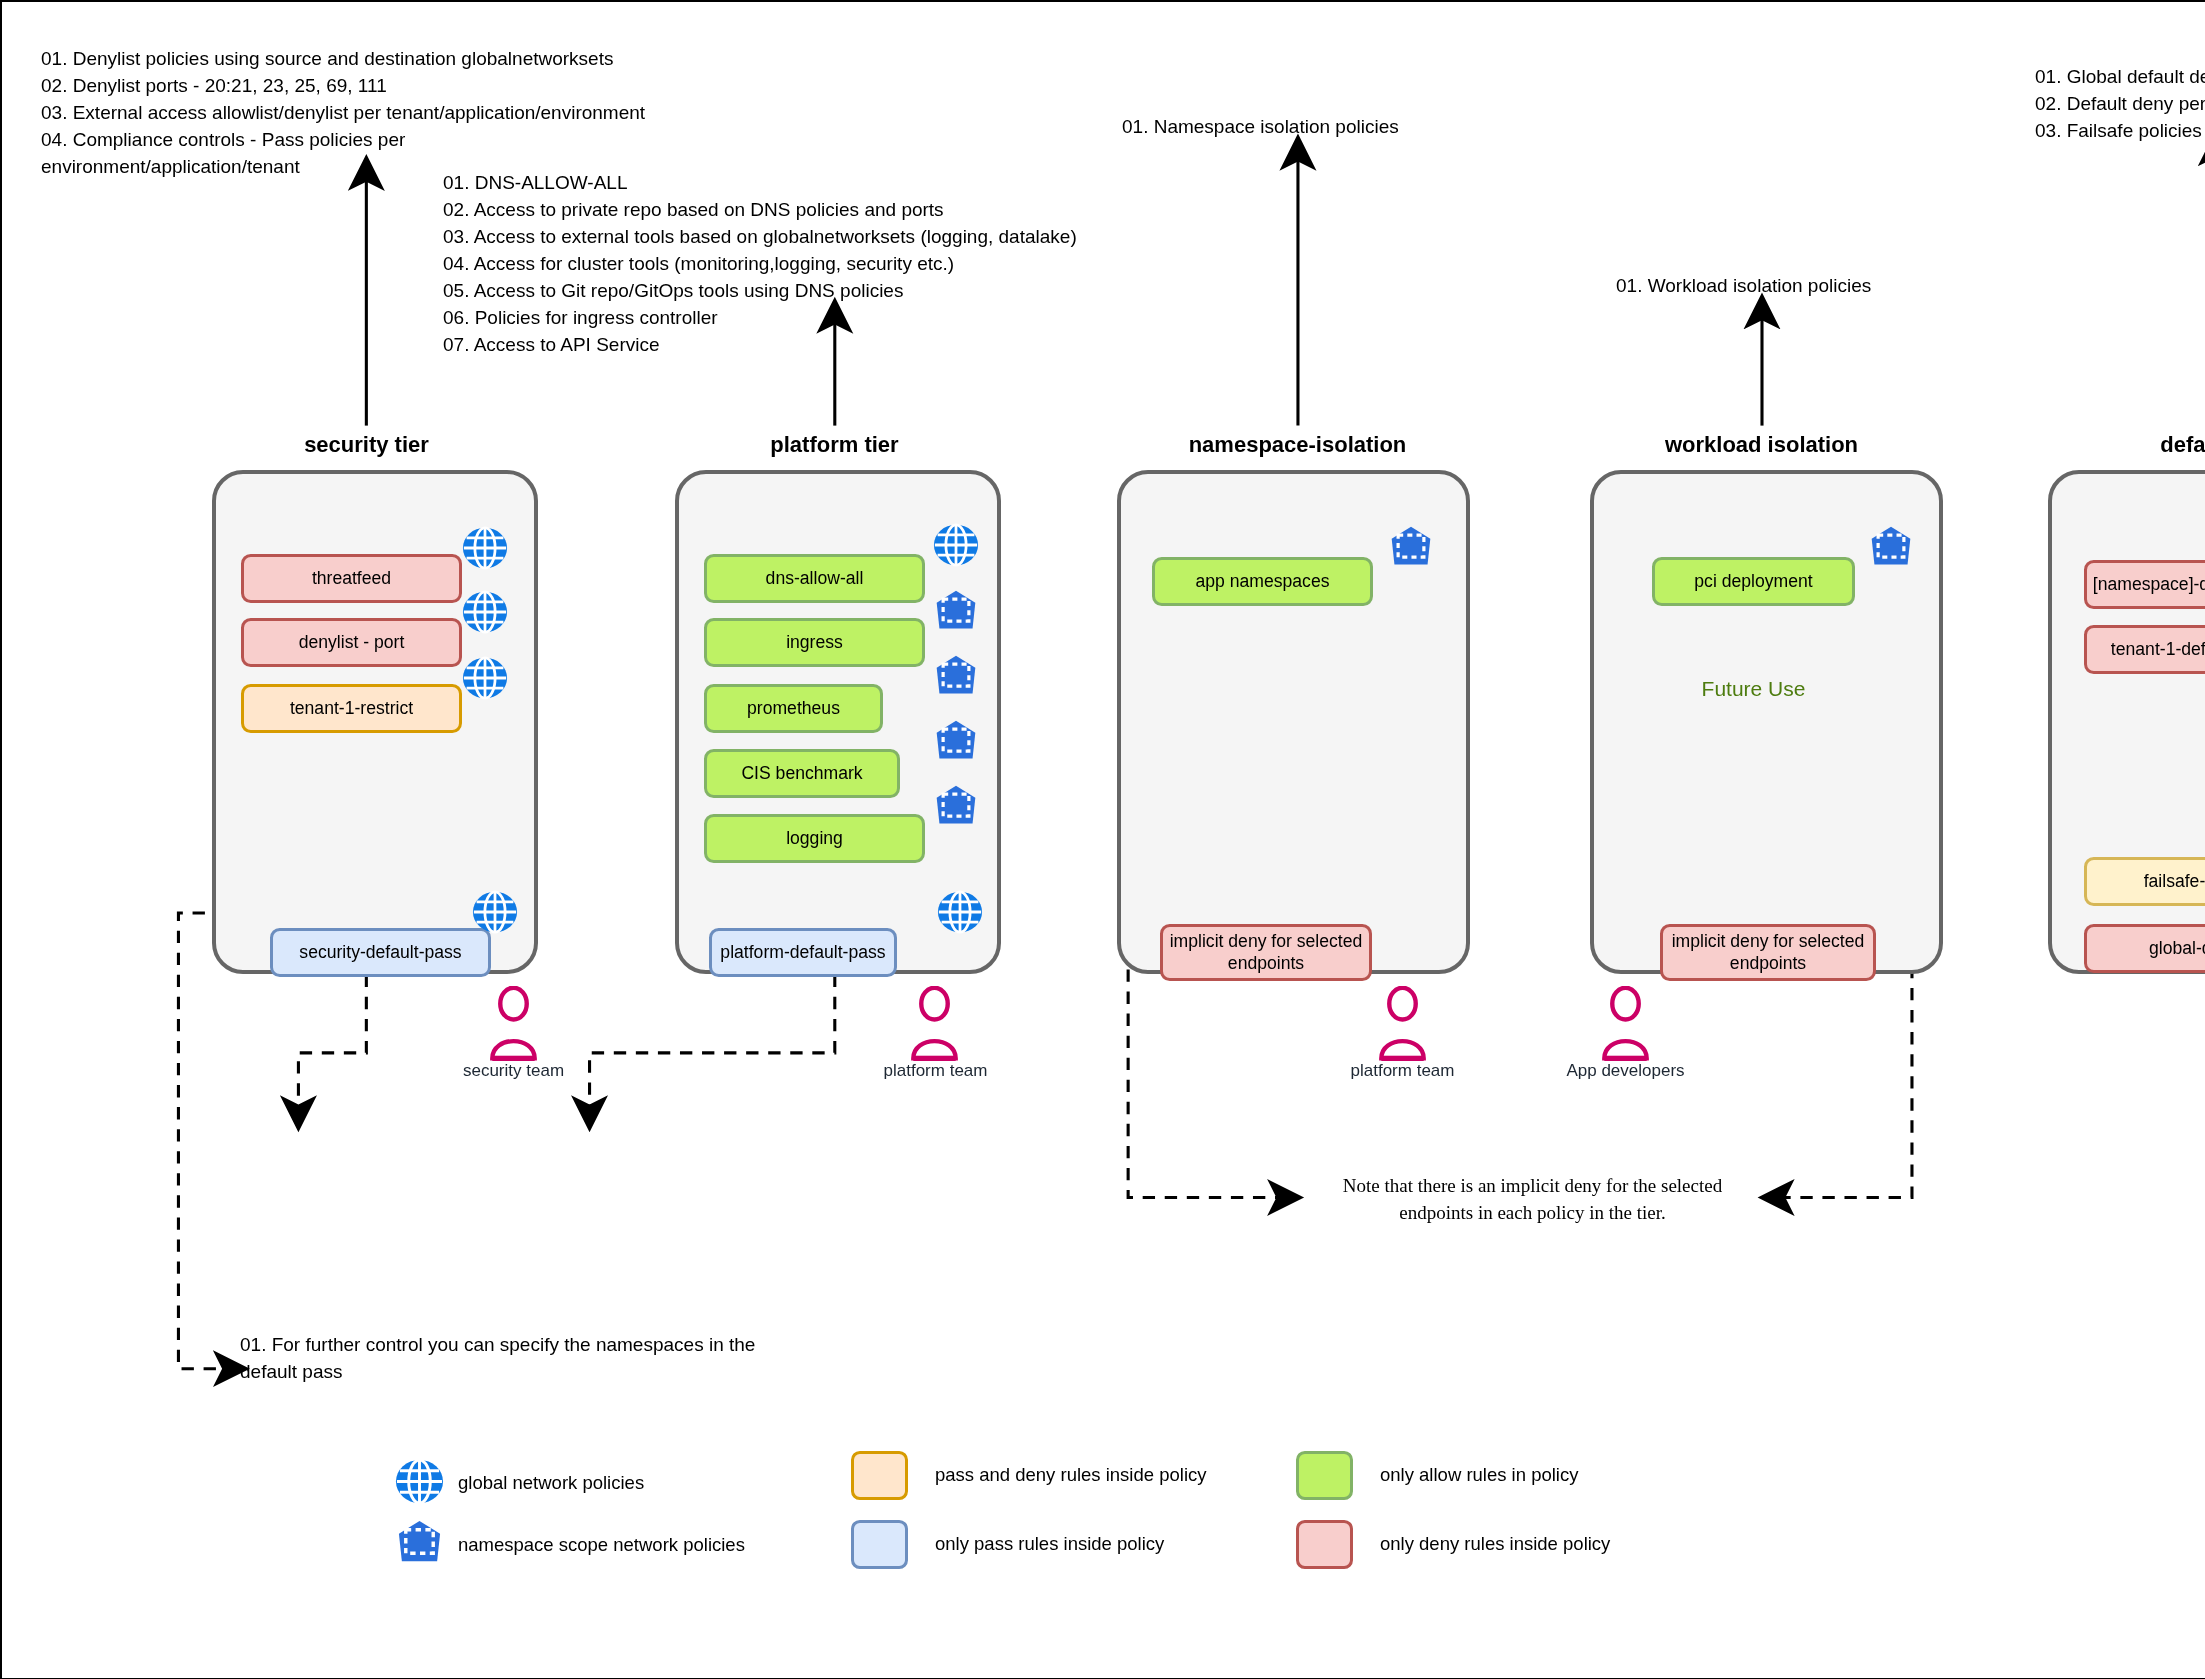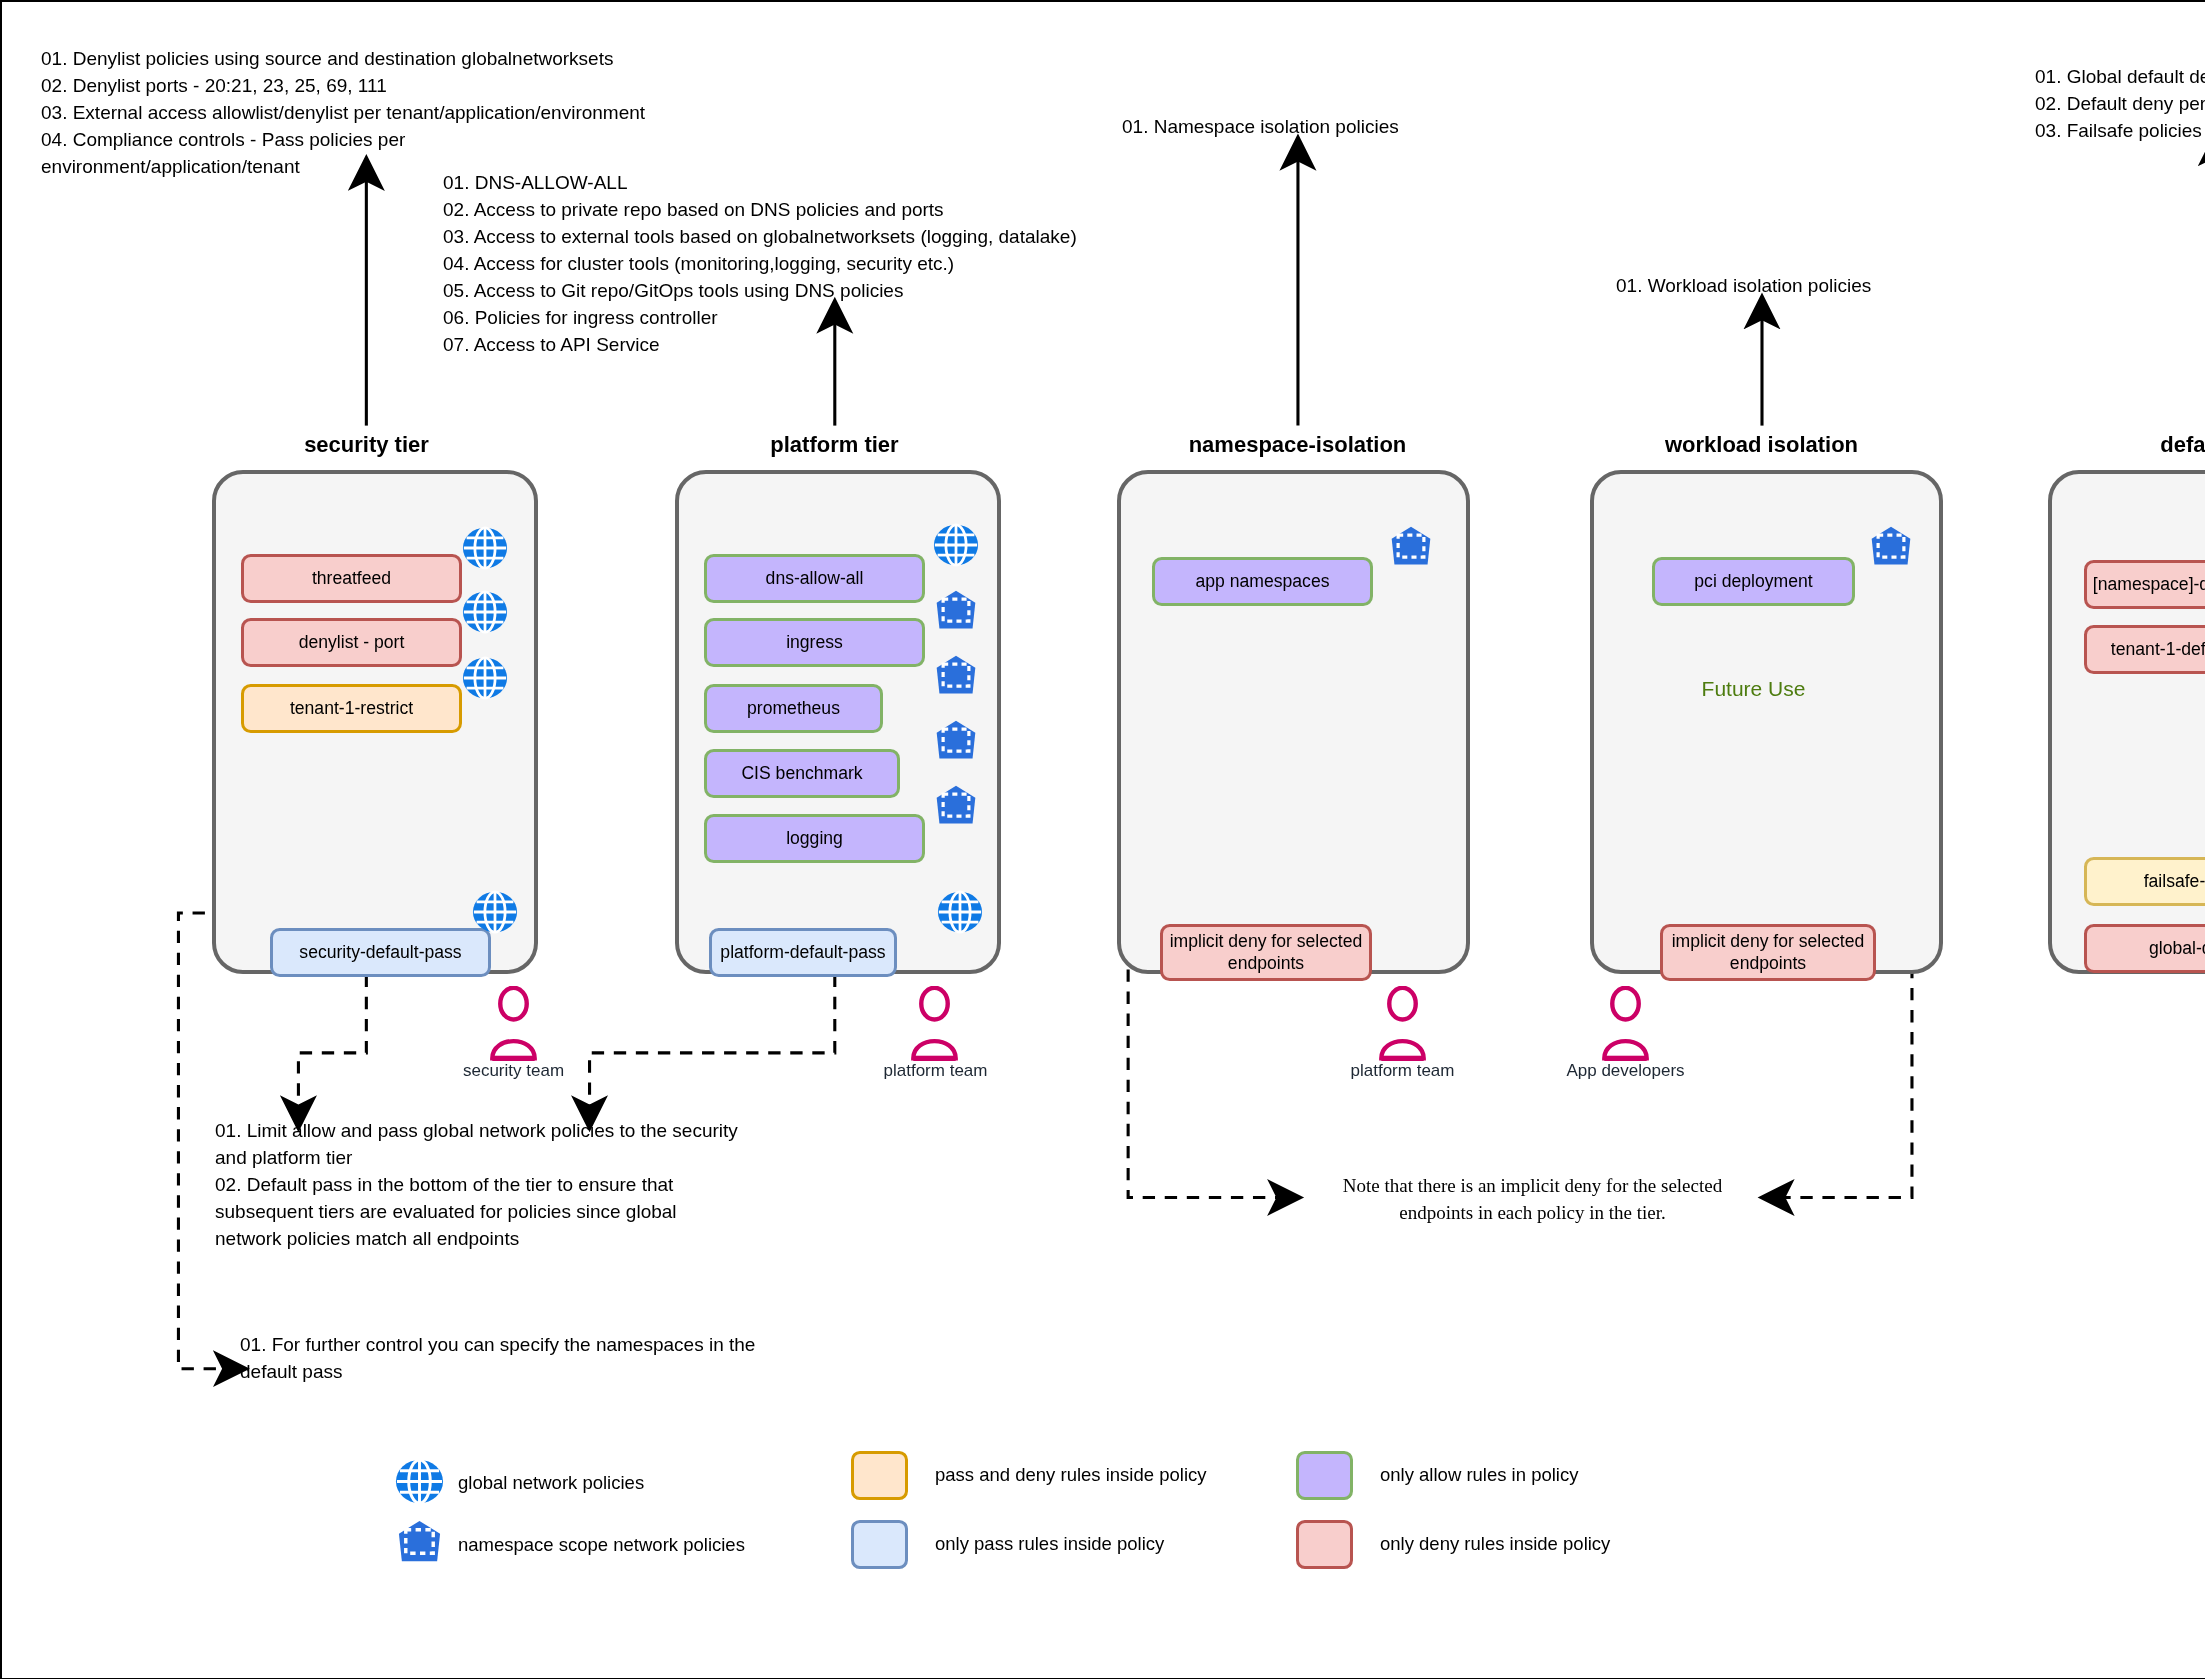--- a/index.html
+++ b/index.html
@@ -44,21 +44,21 @@
     justify-content:center;
     text-align:center;
     font-size:17.6px;
     line-height:1.25;
     color:#000000;
     padding:0 4.4px;
     font-family:"Liberation Sans", sans-serif;
     margin-top:40px;
   }
   .p-red{background:#f8cecc;border:3.1px solid #b85450;}
-  .p-green{background:#c4b5fd;border:3.1px solid #82b366;}
+  .p-green{background:#bef264;border:3.1px solid #82b366;}
   .p-blue{background:#dae8fc;border:3.1px solid #6c8ebf;}
   .p-orange{background:#ffe6cc;border:3.1px solid #d79b00;}
   .p-yellow{background:#fff2cc;border:3.1px solid #d6b656;}
 
   .future-use{
     position:absolute;
     font-size:21px;
     color:#4d7c0f;
     text-align:center;
     font-family:"Liberation Sans", sans-serif;
@@ -343,25 +343,20 @@
   <div class="tier-box" style="left:2046px;top:468px;width:326px;height:504px;"></div>
 
   <div class="policy p-red" style="left:2082px;top:518px;width:221px;height:49px;">[namespace]-default-deny</div>
 
   <div class="policy p-red" style="left:2082px;top:583px;width:221px;height:49px;">tenant-1-default-deny</div>
 
   <div class="policy p-yellow" style="left:2082px;top:815px;width:221px;height:49px;">failsafe-allow</div>
 
   <div class="policy p-red" style="left:2082px;top:882px;width:221px;height:49px;">global-deny</div>
 
-  <div class="note" style="left:213px;top:1116px;width:609px;">01. Limit allow and pass global network policies to the security
-and platform tier
-02. Default pass in the bottom of the tier to ensure that
-subsequent tiers are evaluated for policies since global
-network policies match all endpoints</div>
 
   <div class="note" style="left:238px;top:1330px;width:617px;">01. For further control you can specify the namespaces in the
 default pass</div>
 
   <div class="note" style="left:1299px;top:1171px;width:463px;text-align:center;font-family:Liberation Serif, serif;">Note that there is an implicit deny for the selected
 endpoints in each policy in the tier.</div>
 
   <div class="ico" style="left:393px;top:1455px;">
     <svg width="49" height="49" viewBox="0 0 100 100">
       <ellipse cx="50" cy="50" rx="48" ry="44" fill="#0f7ae5"></ellipse>

